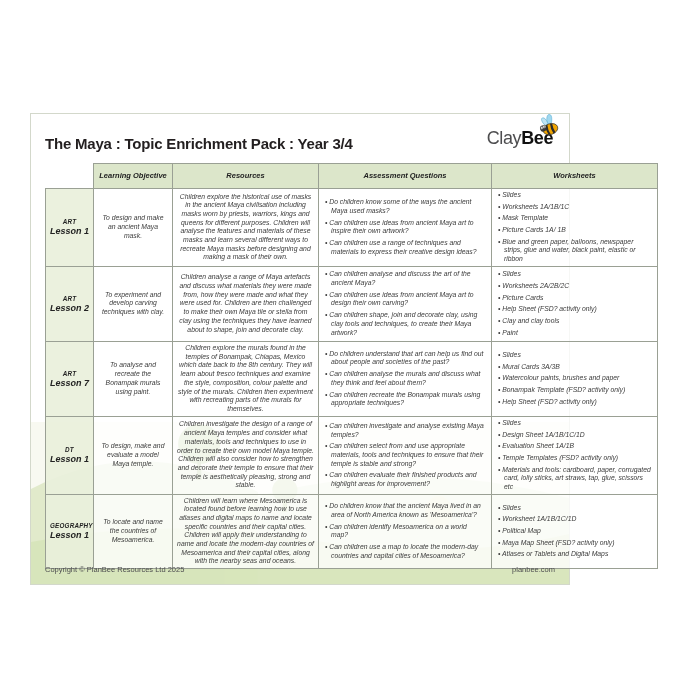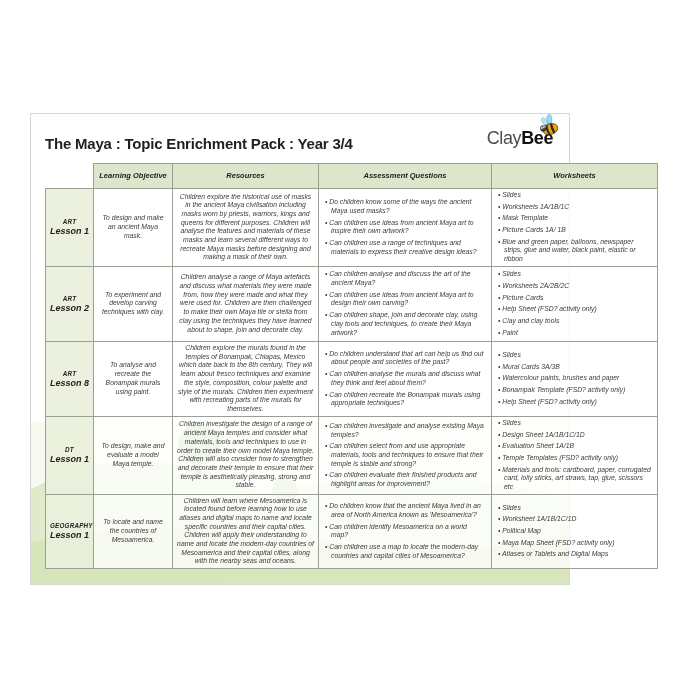--- a/index.html
+++ b/index.html
@@ -174,21 +174,21 @@
                 <li>Picture Cards</li>
                 <li>Help Sheet (FSD? activity only)</li>
                 <li>Clay and clay tools</li>
                 <li>Paint</li>
               </ul>
             </td>
           </tr>
           <tr class="lesson-row row-2">
             <td class="label-cell">
               <div class="subject">ART</div>
-              <div class="lesson">Lesson 8</div>
+              <div class="lesson">Lesson 7</div>
             </td>
             <td class="body-cell">
               <div class="objective-text">To analyse and recreate the Bonampak murals using paint.</div>
             </td>
             <td class="body-cell">
               <div class="overview-text">Children explore the murals found in the temples of Bonampak, Chiapas, Mexico which date back to the 8th century. They will learn about fresco techniques and examine the style, composition, colour palette and style of the murals. Children then experiment with recreating parts of the murals for themselves.</div>
             </td>
             <td class="body-cell">
               <ul class="bullets">
                 <li>Do children understand that art can help us find out about people and societies of the past?</li>
@@ -259,13 +259,17 @@
                 <li>Political Map</li>
                 <li>Maya Map Sheet (FSD? activity only)</li>
                 <li>Atlases or Tablets and Digital Maps</li>
               </ul>
             </td>
           </tr>
         </tbody>
     </table>
   </div>
 
+  <div class="footer">
+    <span>Copyright © PlanBee Resources Ltd 2025</span>
+    <span>planbee.com</span>
+  </div>
 </div>
 
 </body></html>

